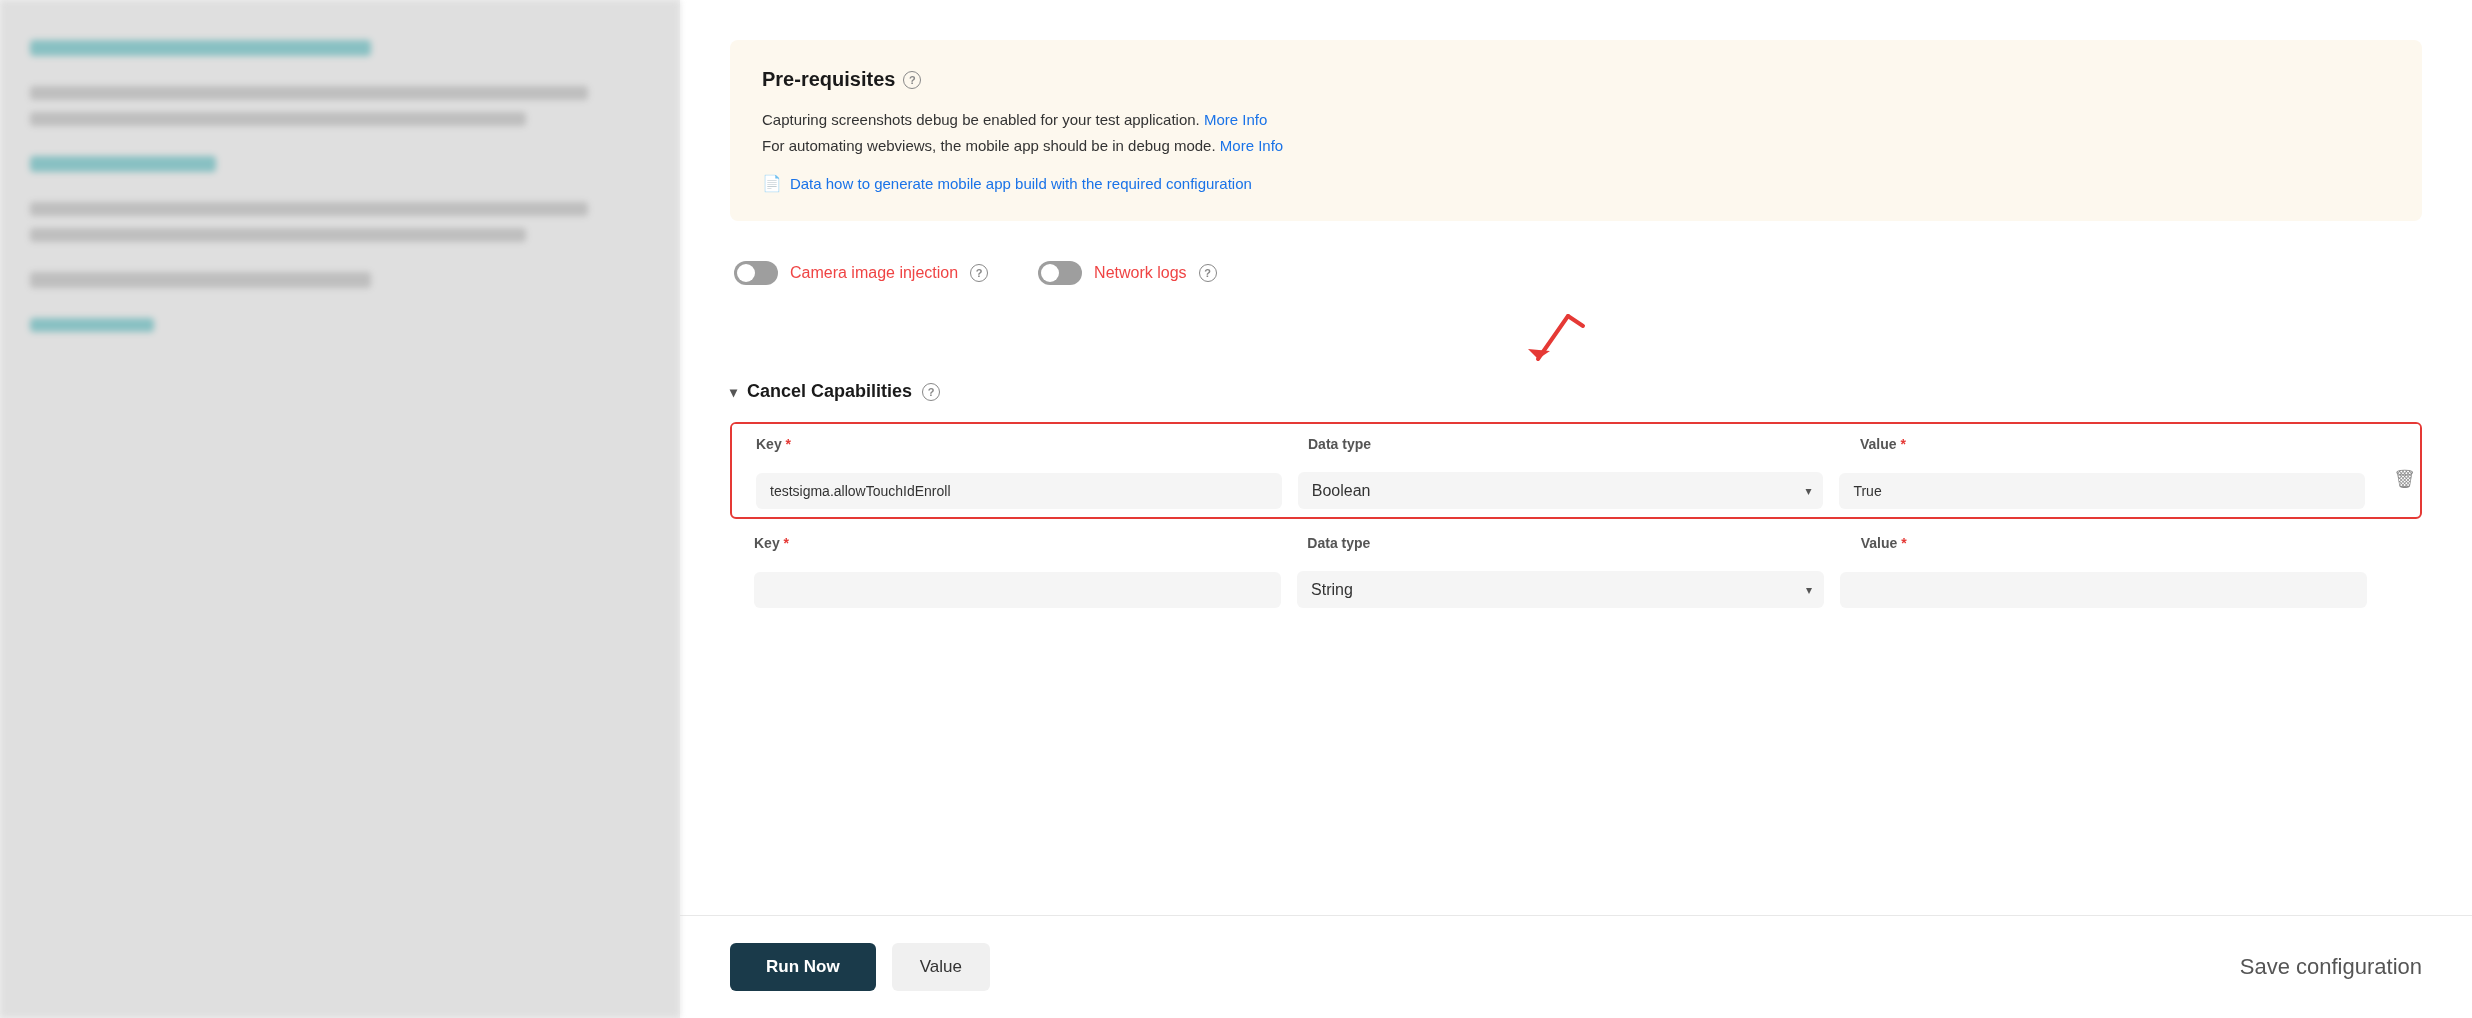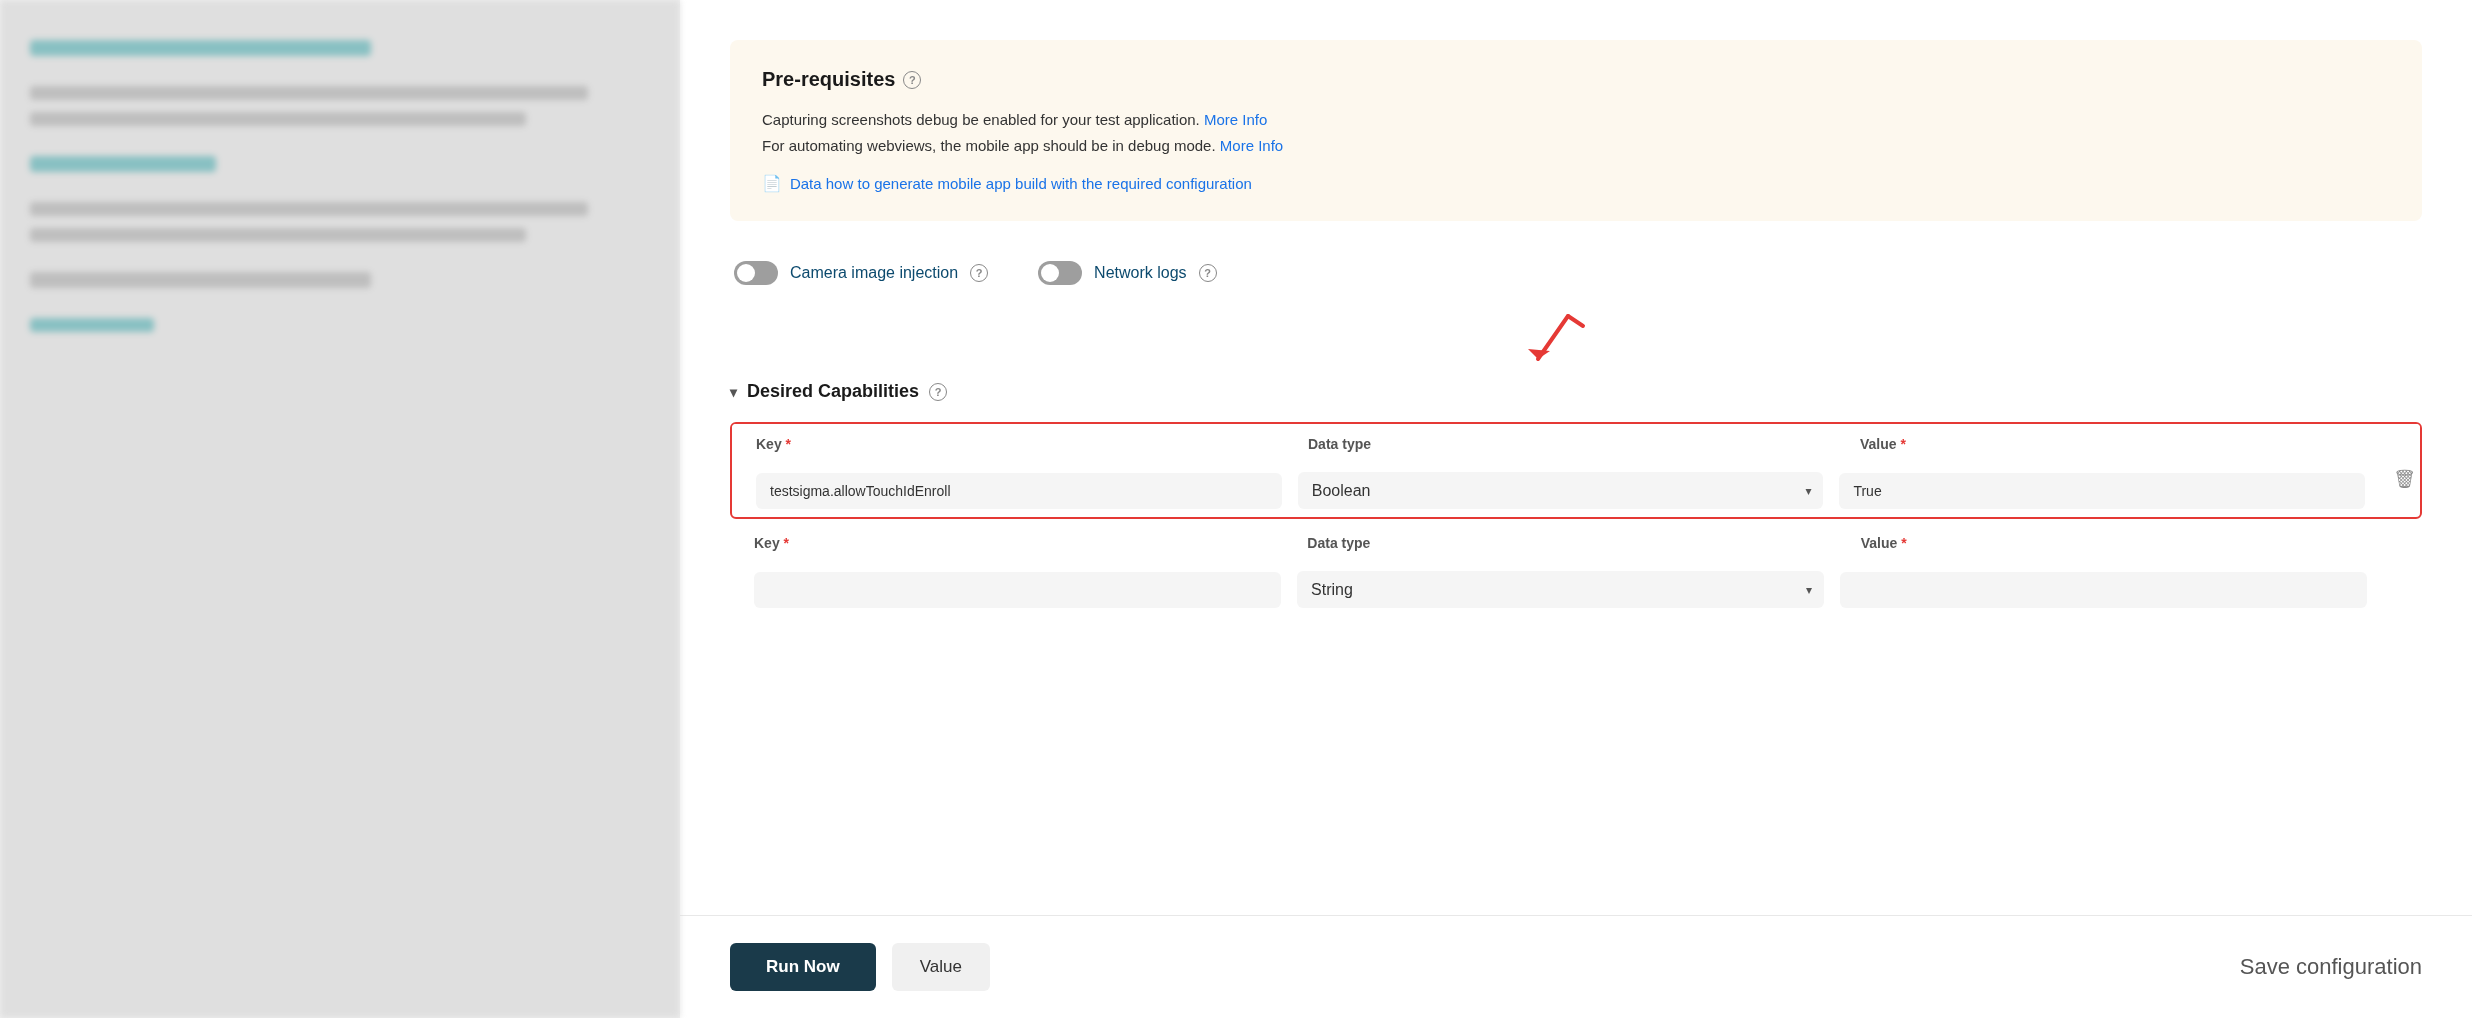--- a/index.html
+++ b/index.html
@@ -131,21 +131,21 @@
       width: 18px;
       height: 18px;
       background: white;
       border-radius: 50%;
       top: 3px;
       left: 3px;
       transition: left 0.2s;
     }
     .toggle-label {
       font-size: 16px;
-      color: #0c4a6e;
+      color: #ef4444;
     }
 
     
     .arrow-container {
       position: relative;
       height: 60px;
       margin-bottom: 0px;
     }
 
     
@@ -359,21 +359,21 @@
         <line x1="60" y1="5" x2="30" y2="48" stroke="#e53935" stroke-width="4" stroke-linecap="round"></line>
 
         <polygon points="30,48 20,38 42,40" fill="#e53935"></polygon>
 
         <line x1="60" y1="5" x2="75" y2="15" stroke="#e53935" stroke-width="4" stroke-linecap="round"></line>
       </svg>
     </div>
 
     <div class="desired-cap-header">
       <span class="chevron-icon">▾</span>
-      <span>Desired Capabilities</span>
+      <span>Cancel Capabilities</span>
       <span class="help-icon">?</span>
     </div>
 
     <div class="cap-table-wrapper">
 
       <div class="highlighted-row-wrapper">
 
         <div class="cap-header-row">
           <div class="cap-col-header">
             <span>Key</span>

